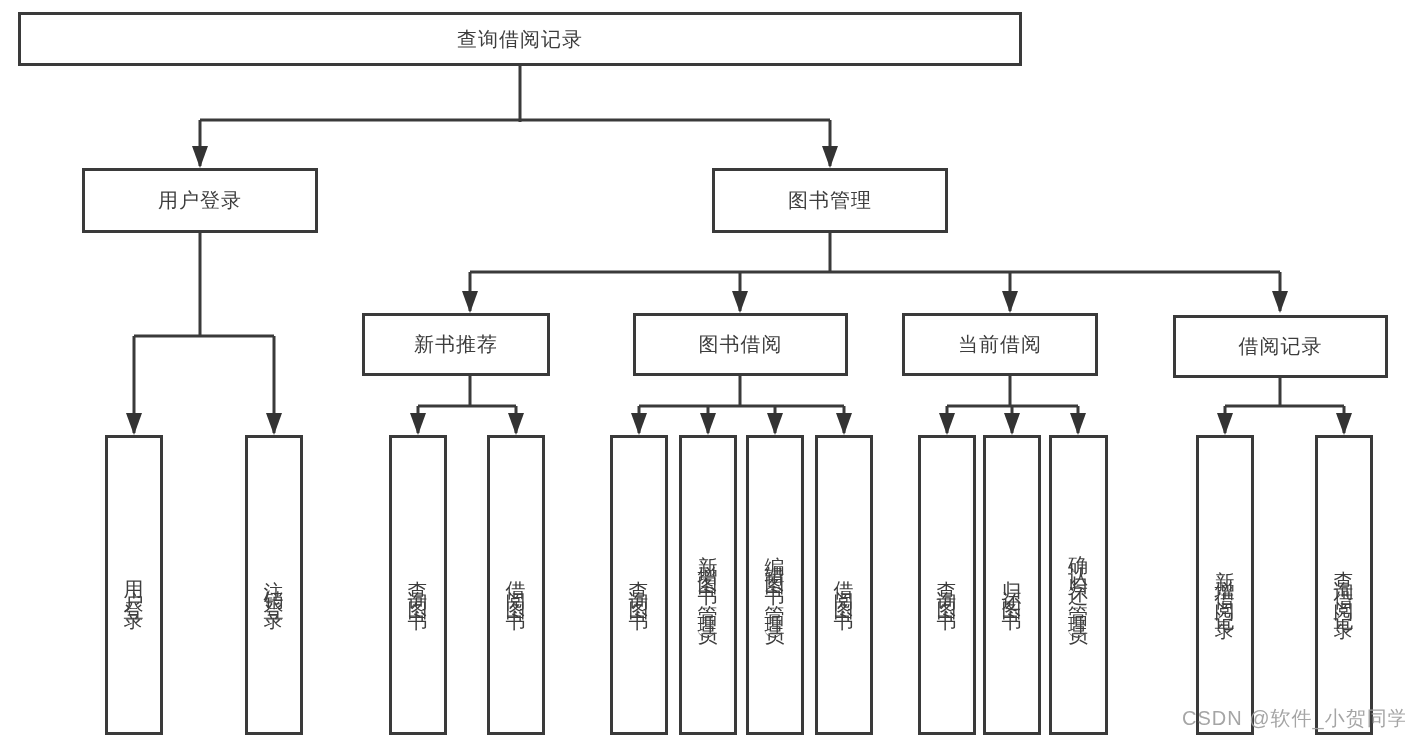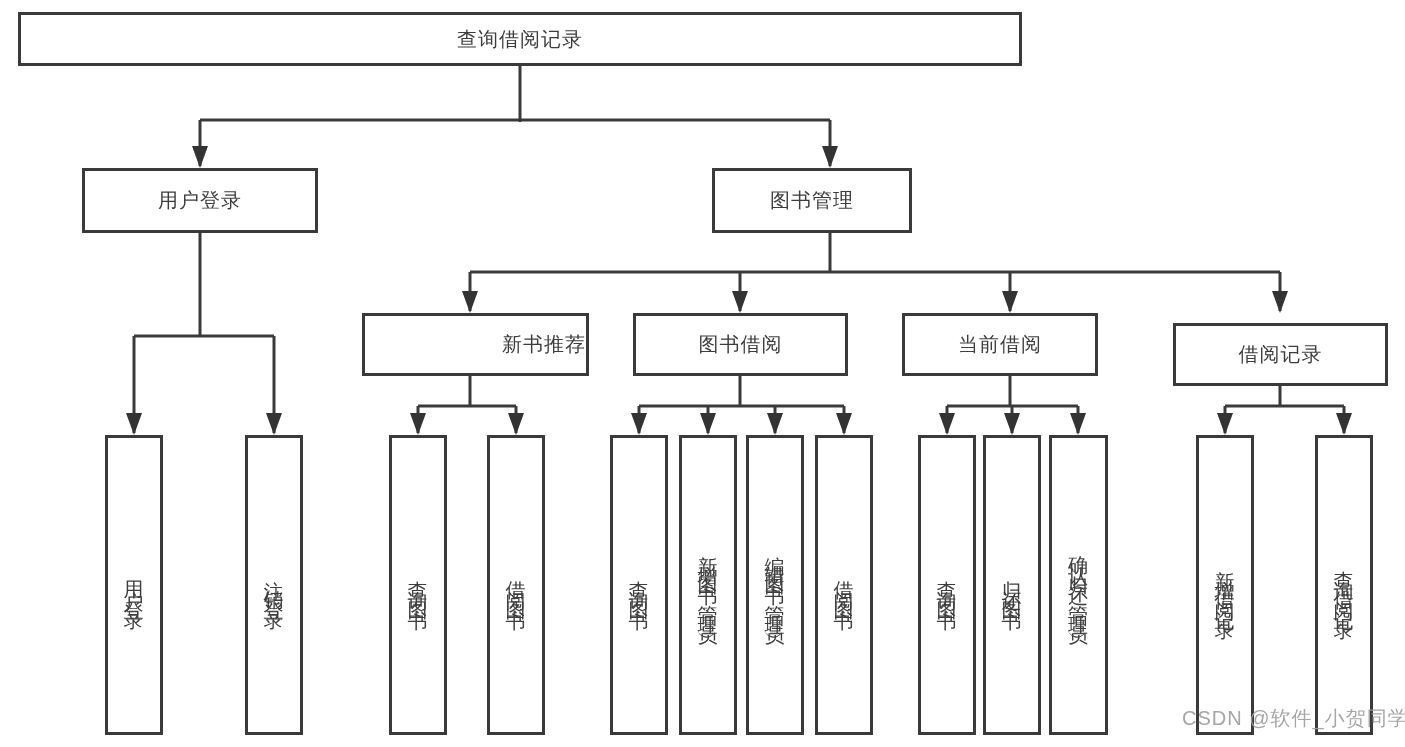--- a/index.html
+++ b/index.html
@@ -77,34 +77,34 @@
     </g>
   </svg>
 
   <div class="node h-node" style="left:18px;top:12px;width:1004px;height:54px;">
     <span>查询借阅记录</span>
   </div>
 
   <div class="node h-node" style="left:82px;top:168px;width:236px;height:65px;">
     <span>用户登录</span>
   </div>
-  <div class="node h-node" style="left:712px;top:168px;width:200px;height:65px;">
+  <div class="node h-node" style="left:712px;top:168px;width:236px;height:65px;">
     <span>图书管理</span>
   </div>
 
-  <div class="node h-node" style="left:362px;top:313px;width:227px;height:63px;justify-content:flex-end;">
+  <div class="node h-node" style="left:362px;top:313px;width:188px;height:63px;">
     <span>新书推荐</span>
   </div>
   <div class="node h-node" style="left:633px;top:313px;width:215px;height:63px;text-align:right;">
     <span>图书借阅</span>
   </div>
   <div class="node h-node" style="left:902px;top:313px;width:196px;height:63px;">
     <span>当前借阅</span>
   </div>
-  <div class="node h-node" style="left:1173px;top:323px;width:215px;height:63px;text-align:center;">
+  <div class="node h-node" style="left:1173px;top:315px;width:215px;height:63px;text-align:center;">
     <span>借阅记录</span>
   </div>
 
   <div class="node v-node" style="left:105px;top:435px;width:58px;height:300px;">
     <span>用户登录</span>
   </div>
   <div class="node v-node" style="left:245px;top:435px;width:58px;height:300px;">
     <span>注销登录</span>
   </div>
 

